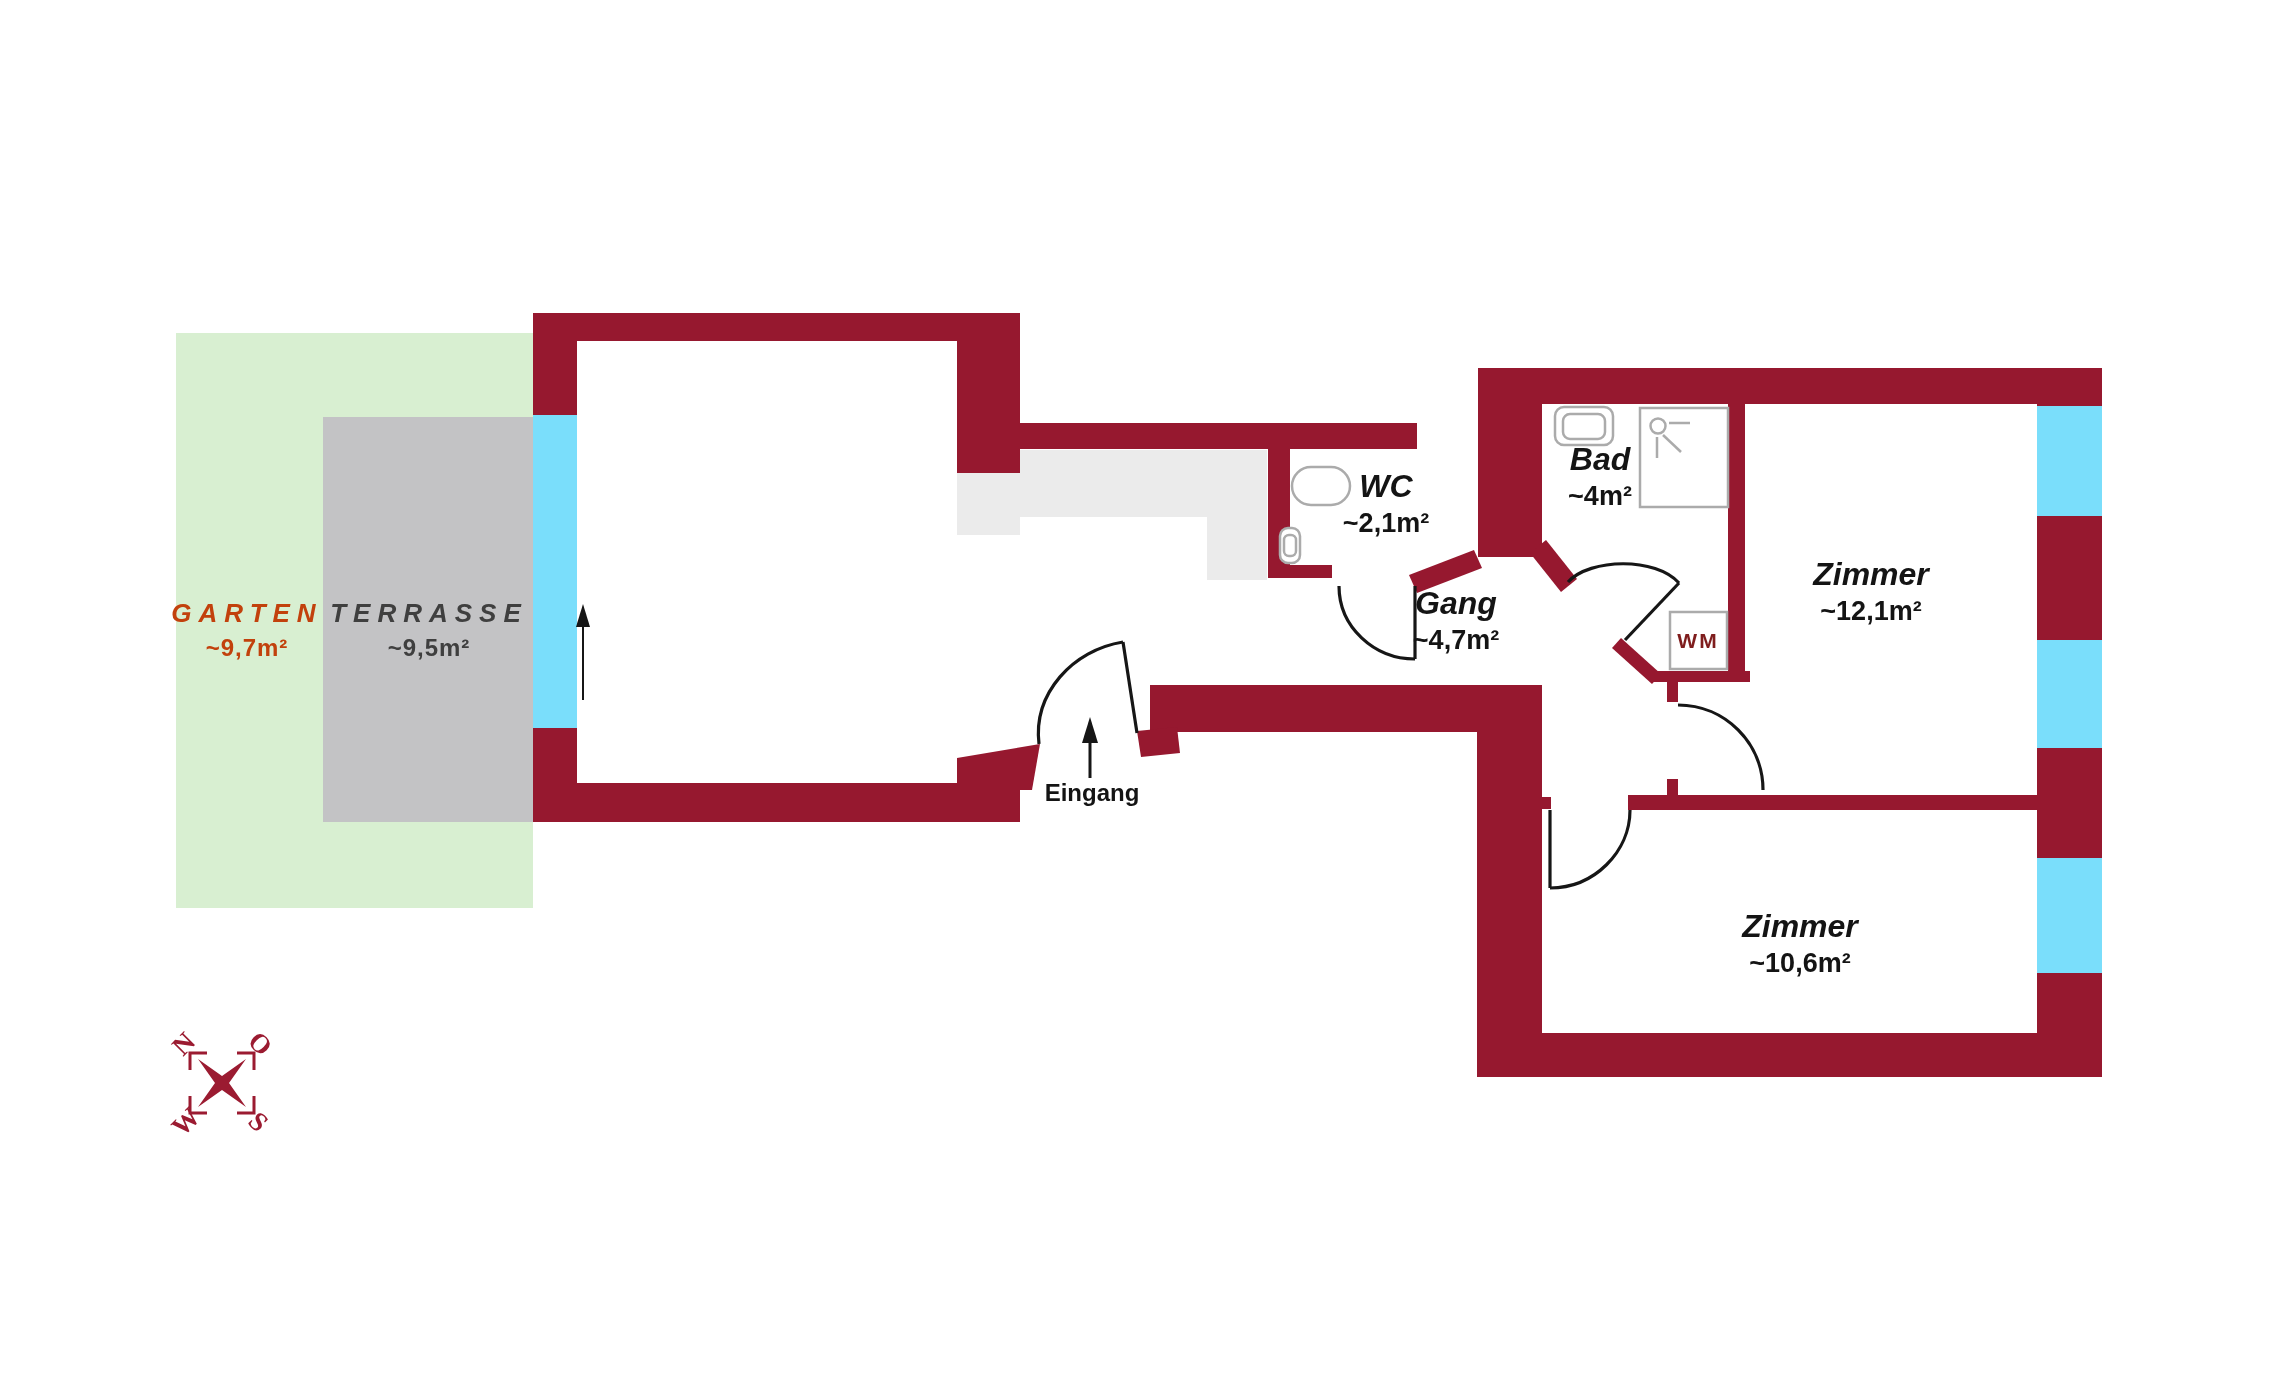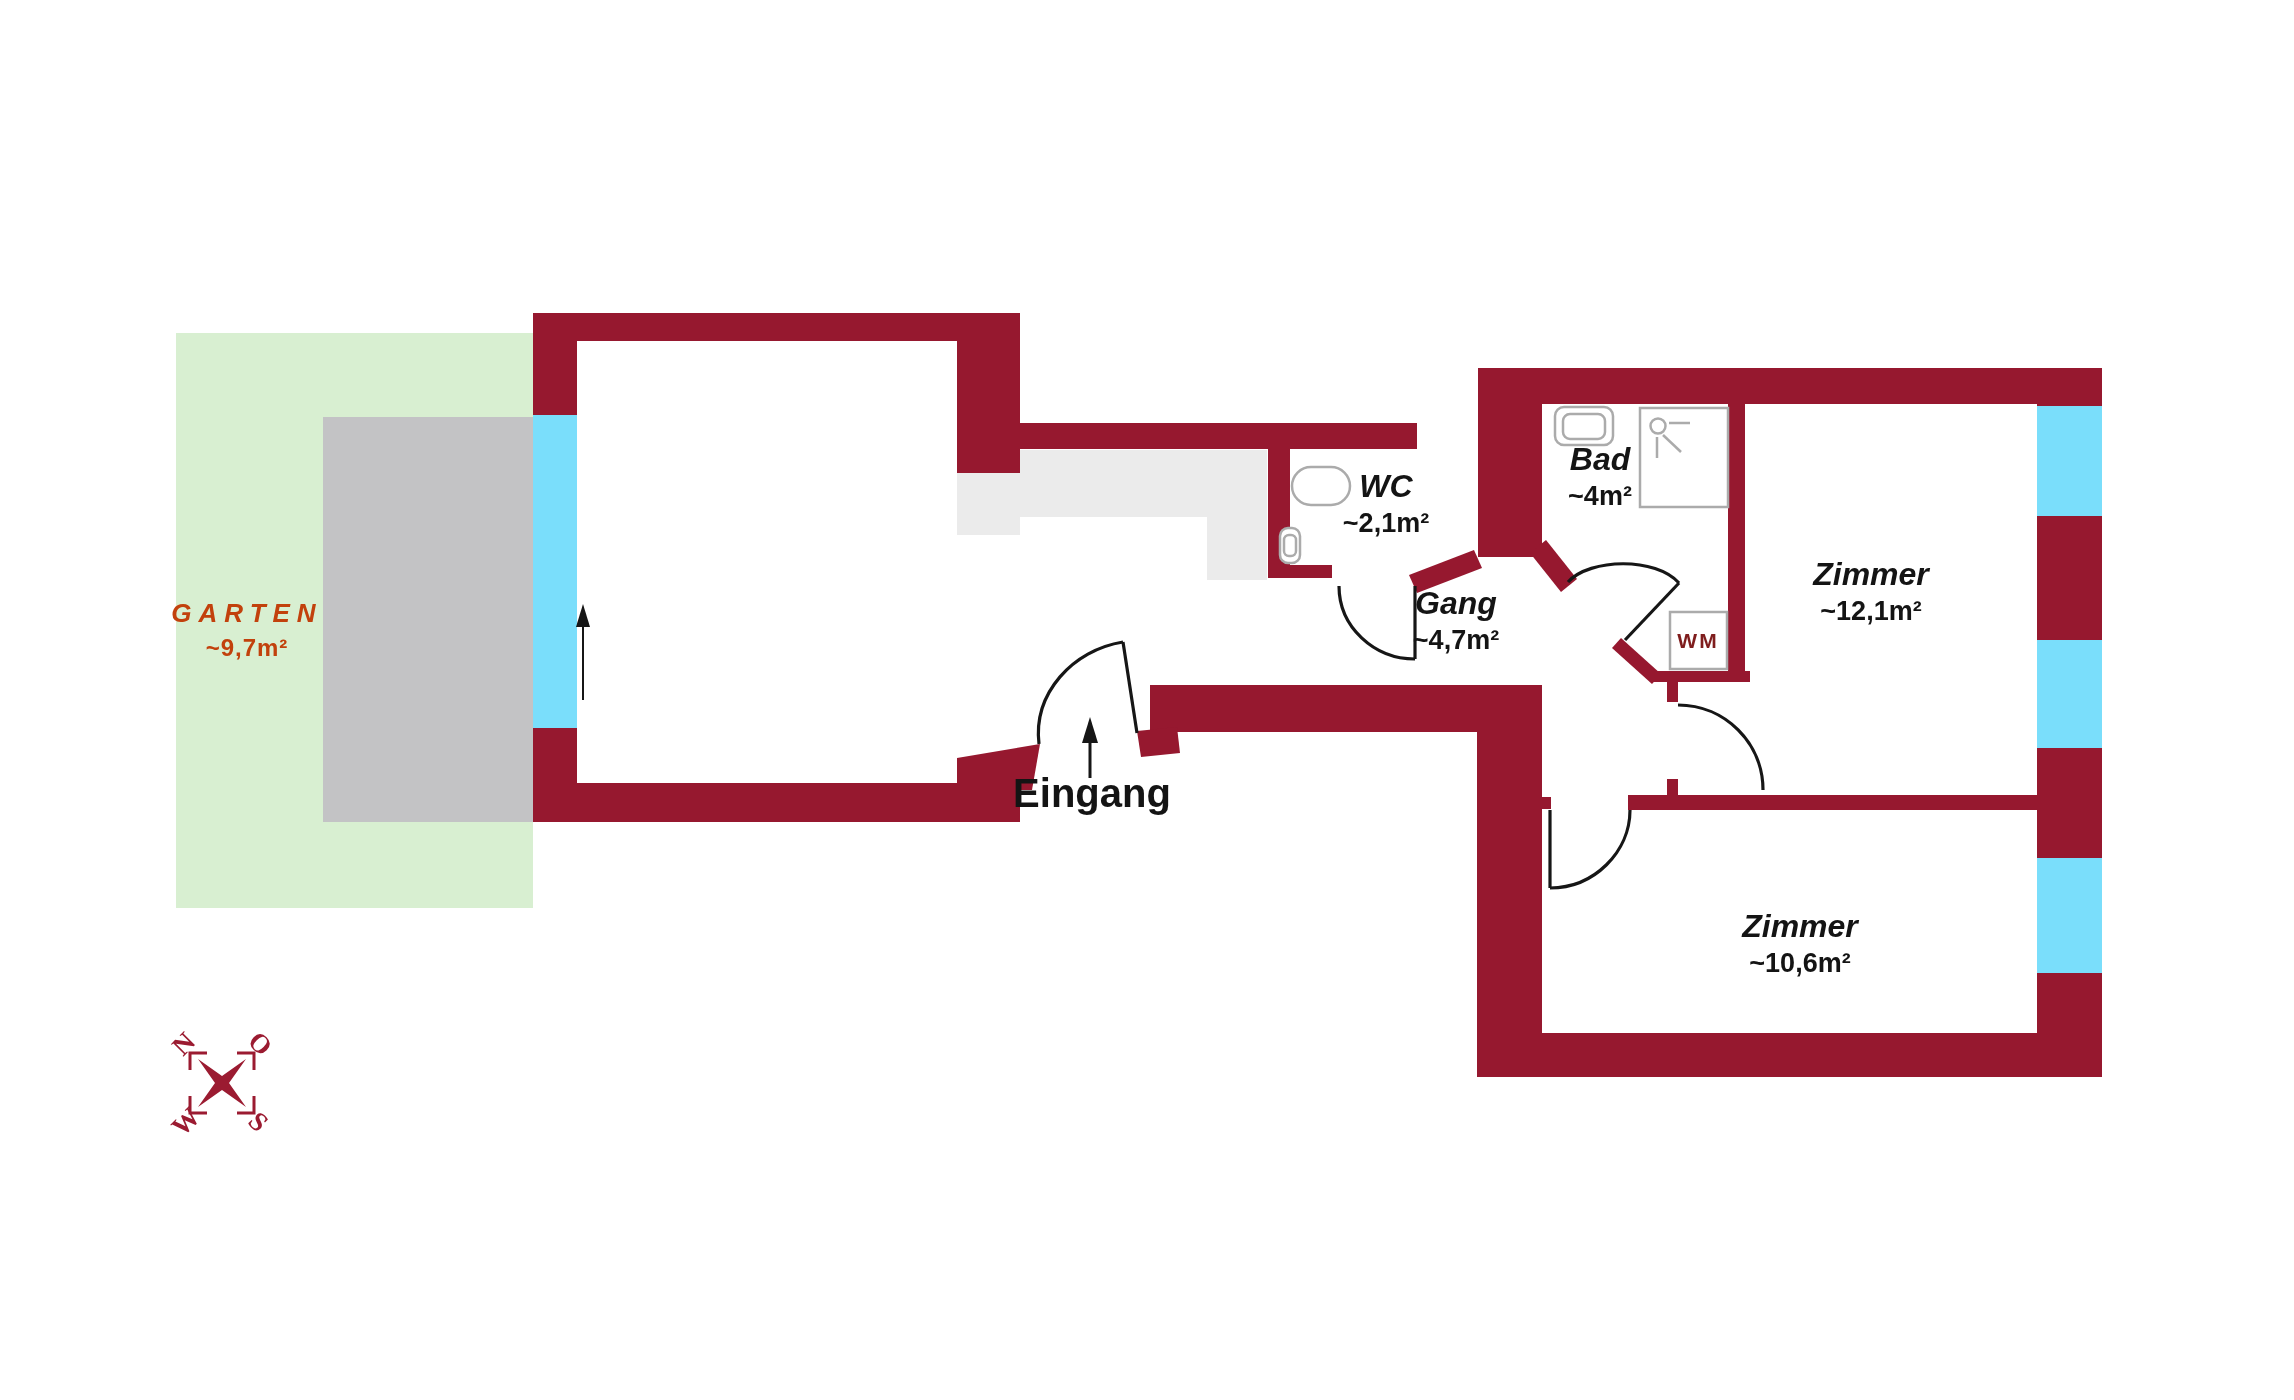--- a/index.html
+++ b/index.html
@@ -18,21 +18,21 @@
     font-weight:bold;
     color:#141414;
     white-space:nowrap;
   }
   .room-name{display:block;font-size:32px;line-height:38px;font-style:italic;}
   .room-area{display:block;font-size:27px;line-height:36px;}
   .outdoor .room-name{font-size:26px;letter-spacing:7px;line-height:36px;}
   .outdoor .room-area{font-size:24px;letter-spacing:1px;line-height:34px;}
   .garden-text{color:#c2410c;}
   .terrace-text{color:#3F3F3F;}
-  .eingang-text{font-size:40px;text-align:right;}
+  .eingang-text{font-size:24px;text-align:right;}
   .wm-text{font-size:21px;color:#7f1d1d;letter-spacing:2px;}
   .compass-letter{
     position:absolute;
     transform:translate(-50%,-50%);
     font-family:"Liberation Serif", serif;
     font-weight:bold;
     font-size:27px;
     color:#9B1B31;
   }
 </style>
@@ -126,20 +126,24 @@
         <path d="M190,1096 L190,1113 L207,1113"></path>
       </g>
     </g>
   </svg>
 
   <div class="lbl outdoor garden-text" style="left:247px;top:630px;">
     <span class="room-name">GARTEN</span>
     <span class="room-area">~9,7m²</span>
   </div>
 
+  <div class="lbl outdoor terrace-text" style="left:429px;top:630px;">
+    <span class="room-name">TERRASSE</span>
+    <span class="room-area">~9,5m²</span>
+  </div>
 
 
   <div class="lbl" style="left:1386px;top:504px;">
     <span class="room-name">WC</span>
     <span class="room-area">~2,1m²</span>
   </div>
 
   <div class="lbl" style="left:1456px;top:621px;">
     <span class="room-name">Gang</span>
     <span class="room-area">~4,7m²</span>

